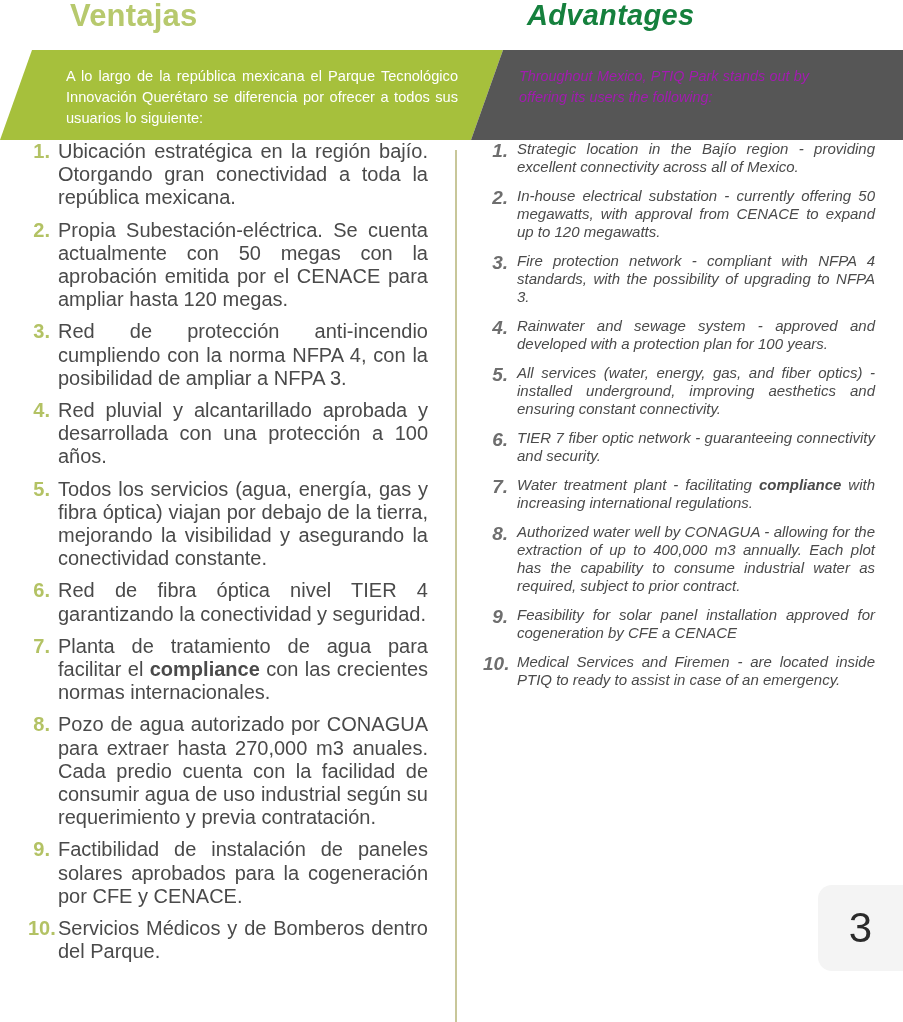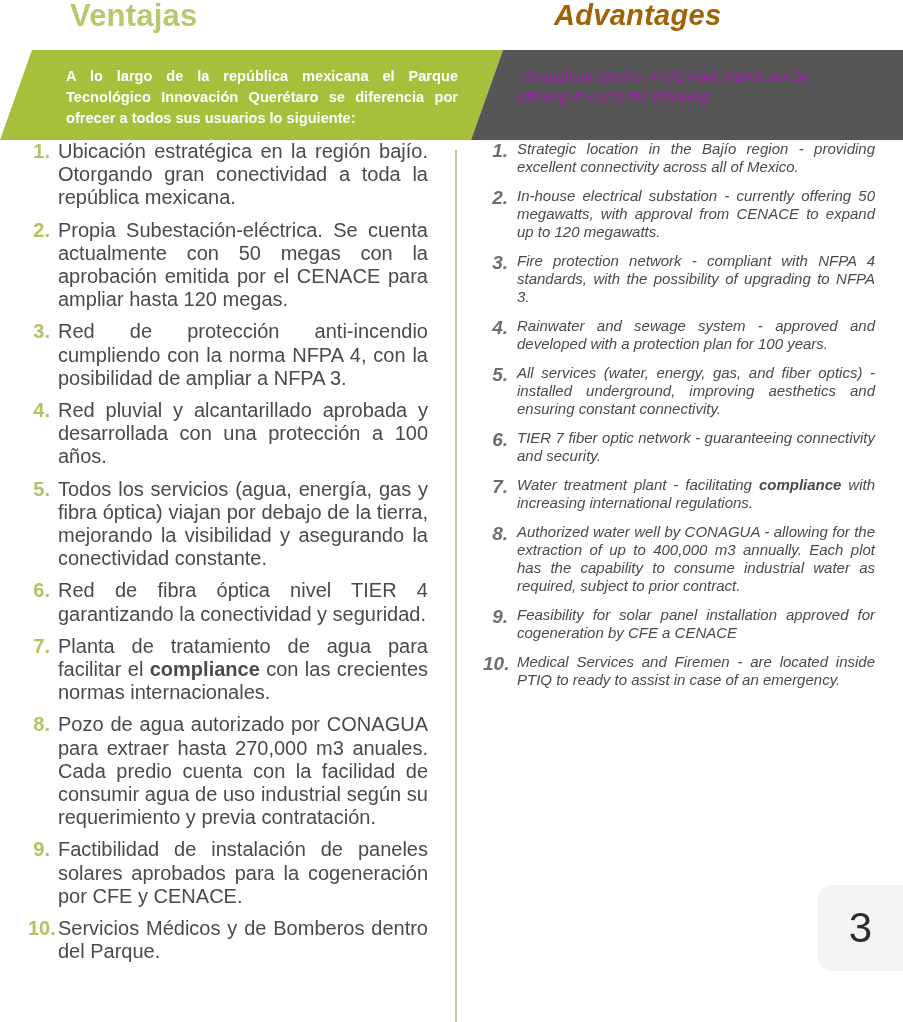--- a/index.html
+++ b/index.html
@@ -22,26 +22,26 @@
     position: absolute;
     left: 70px;
     top: -2px;
     font-size: 31px;
     font-weight: 700;
     color: #b7c96d;
     letter-spacing: 0.2px;
   }
   .title-en {
     position: absolute;
-    left: 554px;
+    left: 527px;
     top: -1px;
     font-size: 29px;
     font-weight: 700;
     font-style: italic;
-    color: #a16207;
+    color: #15803d;
     letter-spacing: 0.3px;
   }
 
   
   .banner {
     position: relative;
     height: 90px;
     margin-top: 2px;
   }
   .banner-green {
@@ -64,21 +64,20 @@
   }
   .banner-text-es {
     position: absolute;
     left: 66px;
     top: 16px;
     width: 392px;
     font-size: 14.6px;
     line-height: 21px;
     color: #ffffff;
     text-align: justify;
-    font-weight: bold;
   }
   .banner-text-en {
     position: absolute;
     left: 519px;
     top: 16px;
     width: 290px;
     font-size: 14.4px;
     line-height: 21px;
     color: #a21caf;
     font-style: italic;

